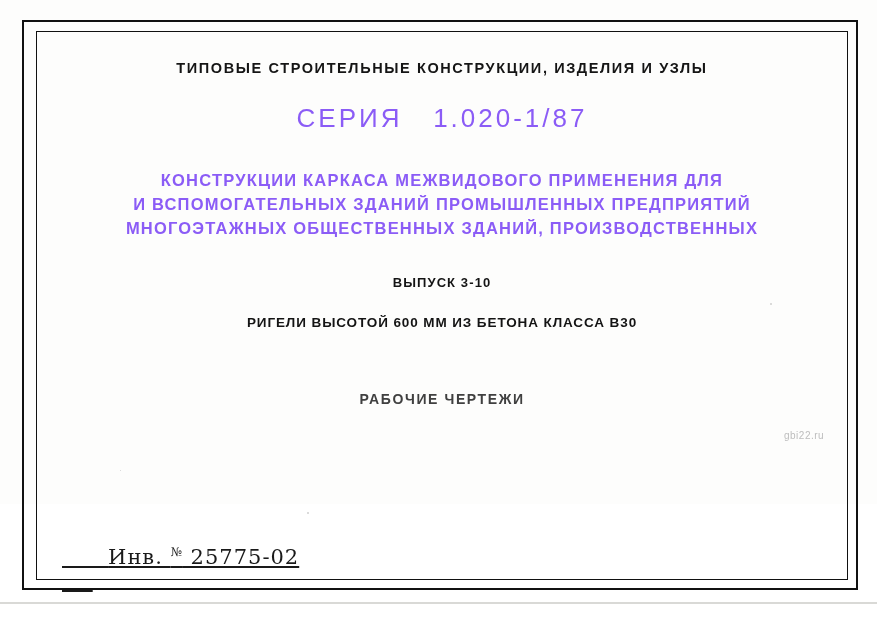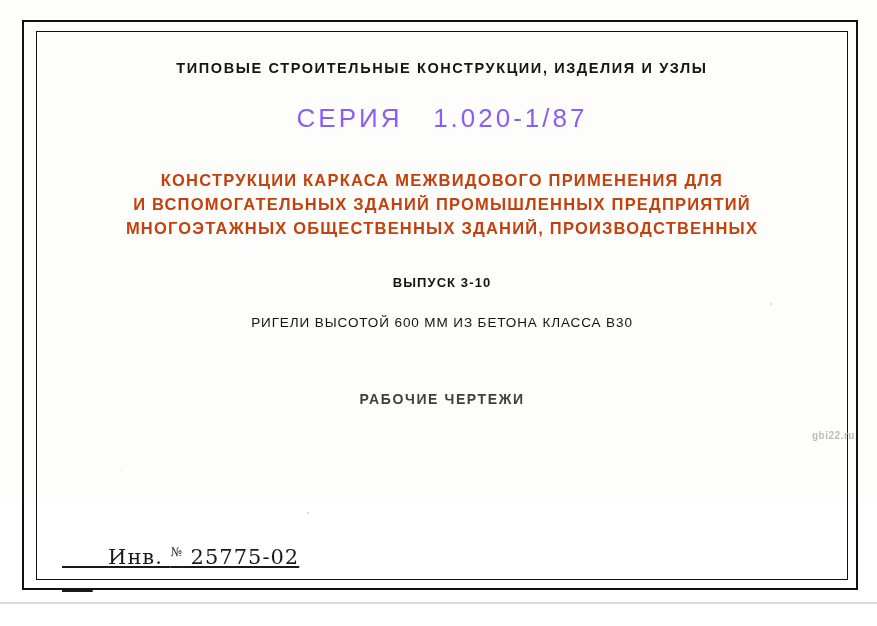--- a/index.html
+++ b/index.html
@@ -104,42 +104,42 @@
 
   .t-subject {
     position: absolute;
     top: 137px;
     left: 0;
     right: 0;
     font-size: 16.5px;
     letter-spacing: 1.2px;
     font-weight: 600;
     line-height: 24px;
-    color: #c2410c;
+    color: #8b5cf6;
   }
 
   .t-issue {
     position: absolute;
     top: 244px;
     left: 0;
     right: 0;
     font-size: 13px;
     letter-spacing: 1.1px;
     font-weight: 700;
     color: #141414;
   }
 
   .t-desc {
     position: absolute;
     top: 280px;
     left: 0;
     right: 0;
     font-size: 13.5px;
     letter-spacing: 0.9px;
-    font-weight: 400;
+    font-weight: 700;
     line-height: 23px;
     color: #141414;
   }
 
   .t-docs {
     position: absolute;
     top: 360px;
     left: 0;
     right: 0;
     font-size: 14px;
@@ -161,26 +161,25 @@
     text-decoration: underline;
   }
   .t-inv .sup {
     font-size: 12px;
     vertical-align: super;
   }
 
   
   .watermark {
     position: absolute;
-    left: 812px;
+    left: 784px;
     top: 430px;
     font-size: 10px;
     color: #bdbdbd;
     letter-spacing: 0.5px;
-    font-weight: bold;
   }
 
   
   .speckle {
     position: absolute;
     background: #cfcfcf;
     border-radius: 50%;
   }
 </style>
 </head>

